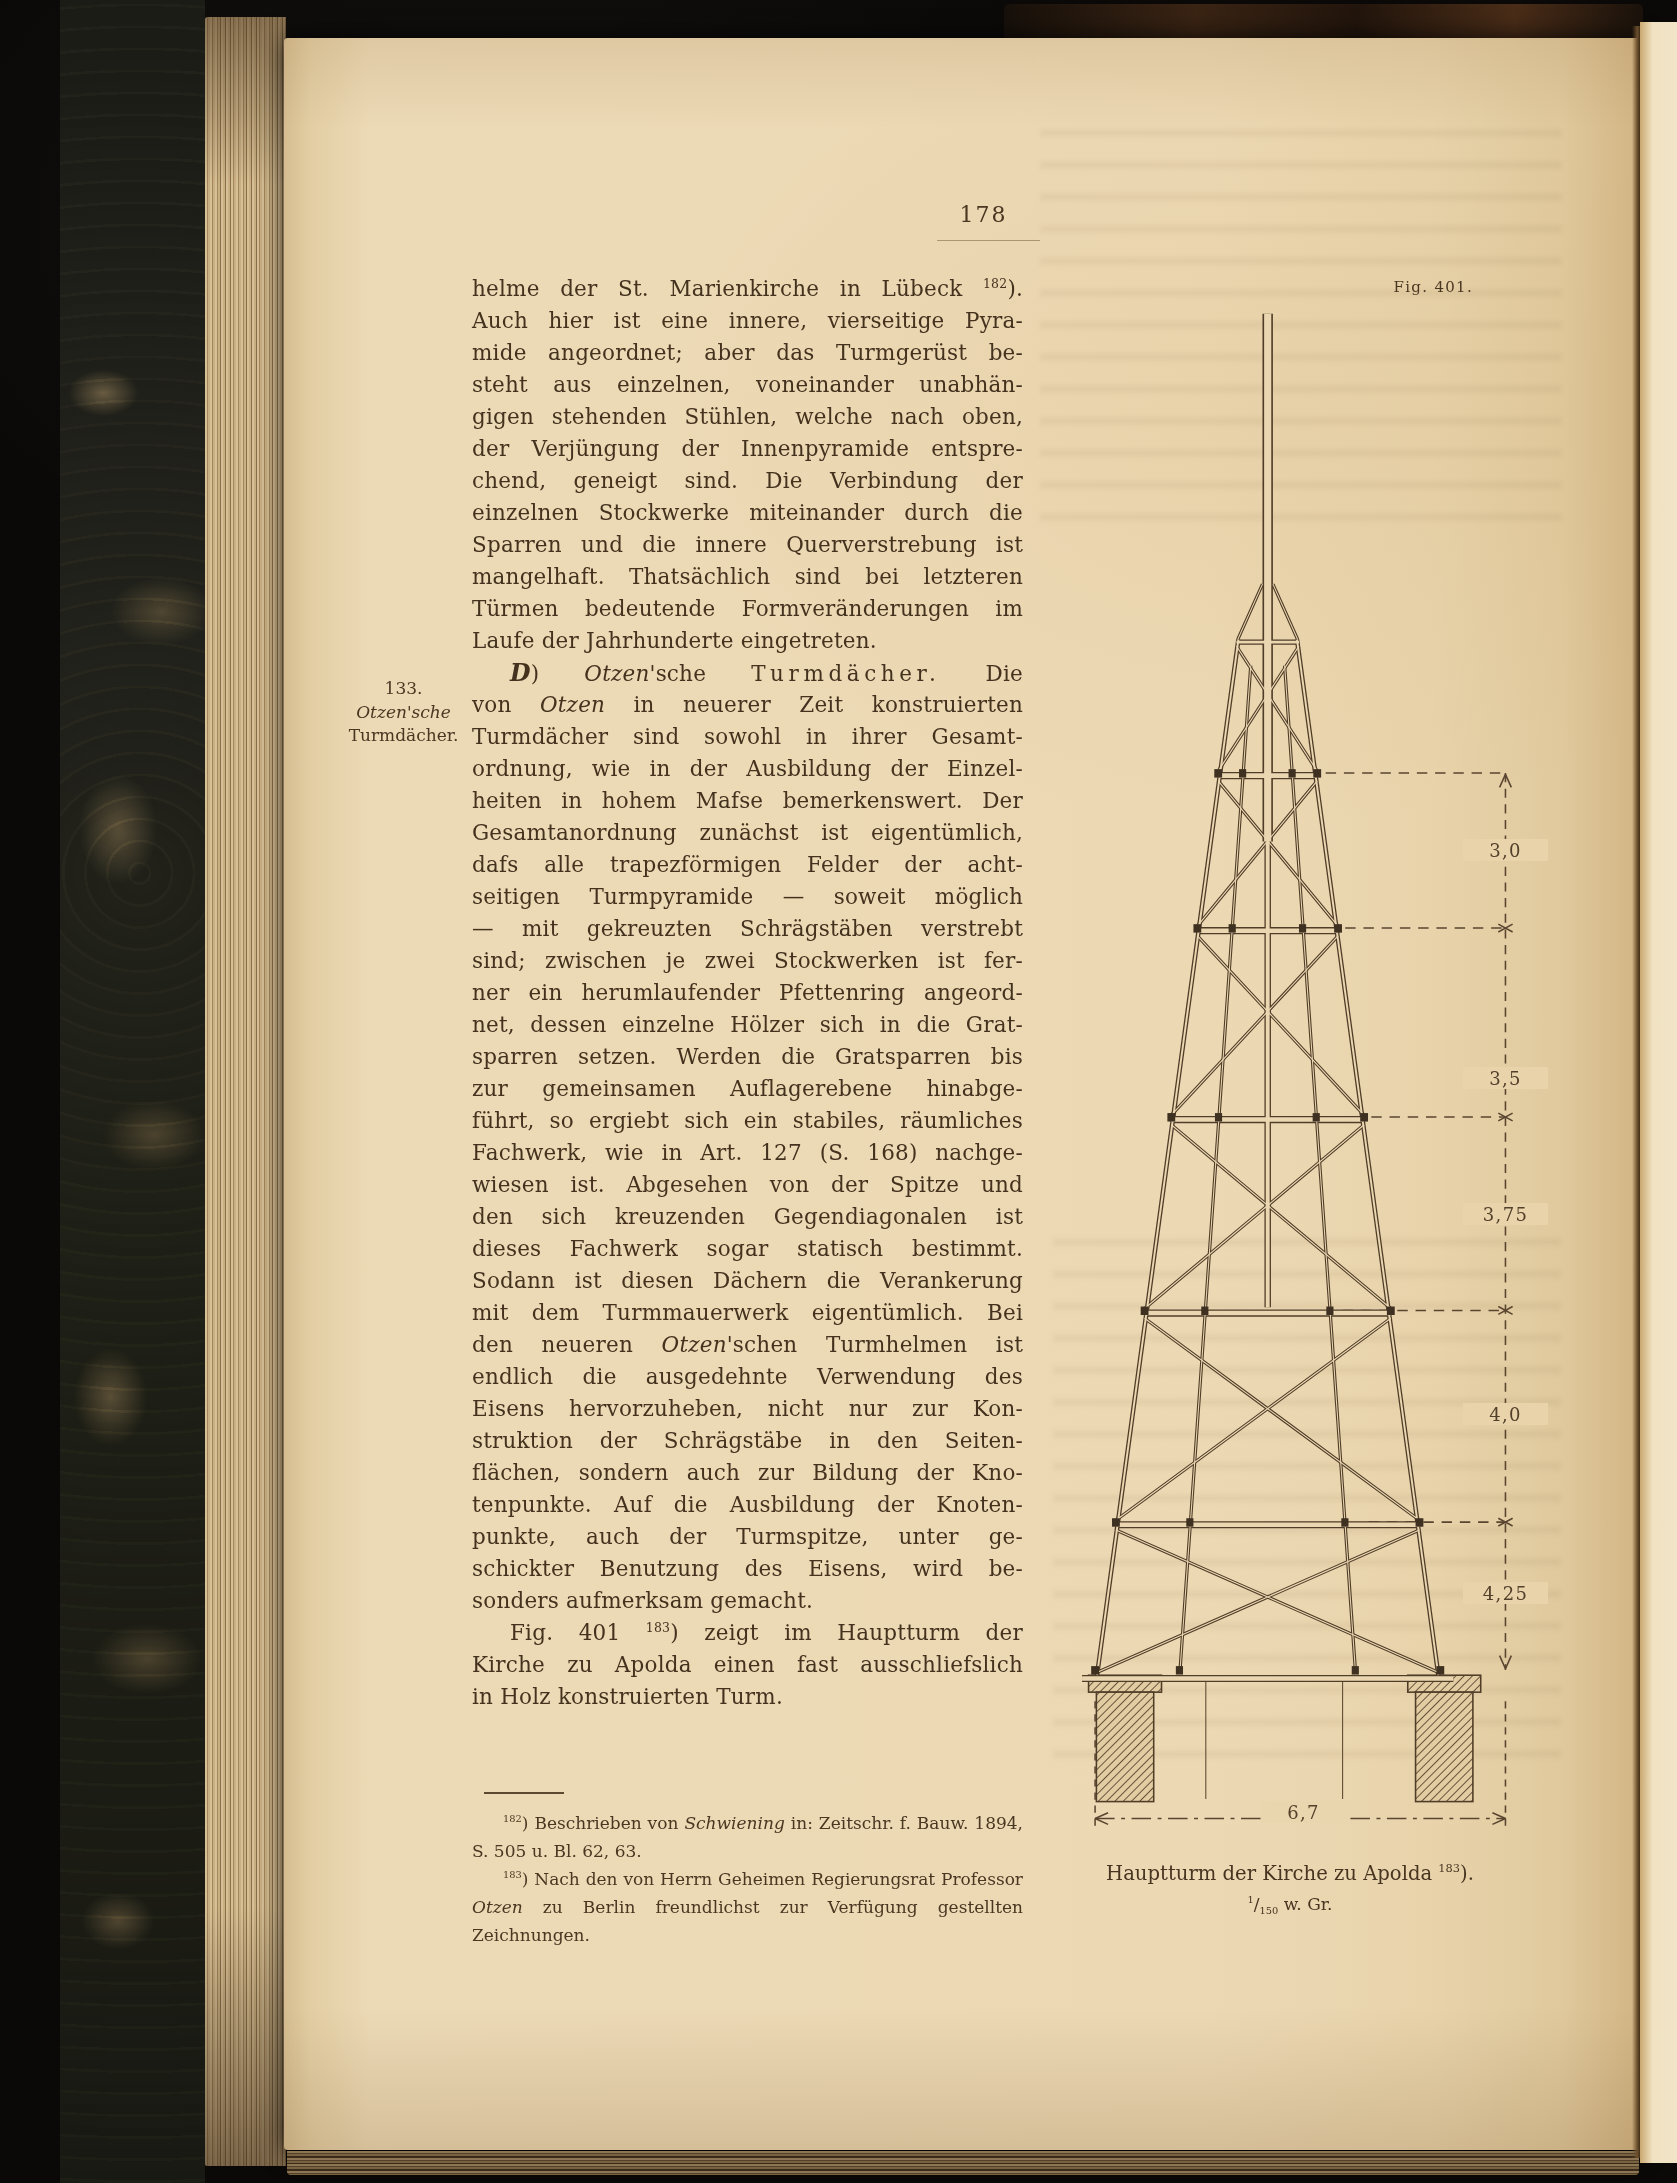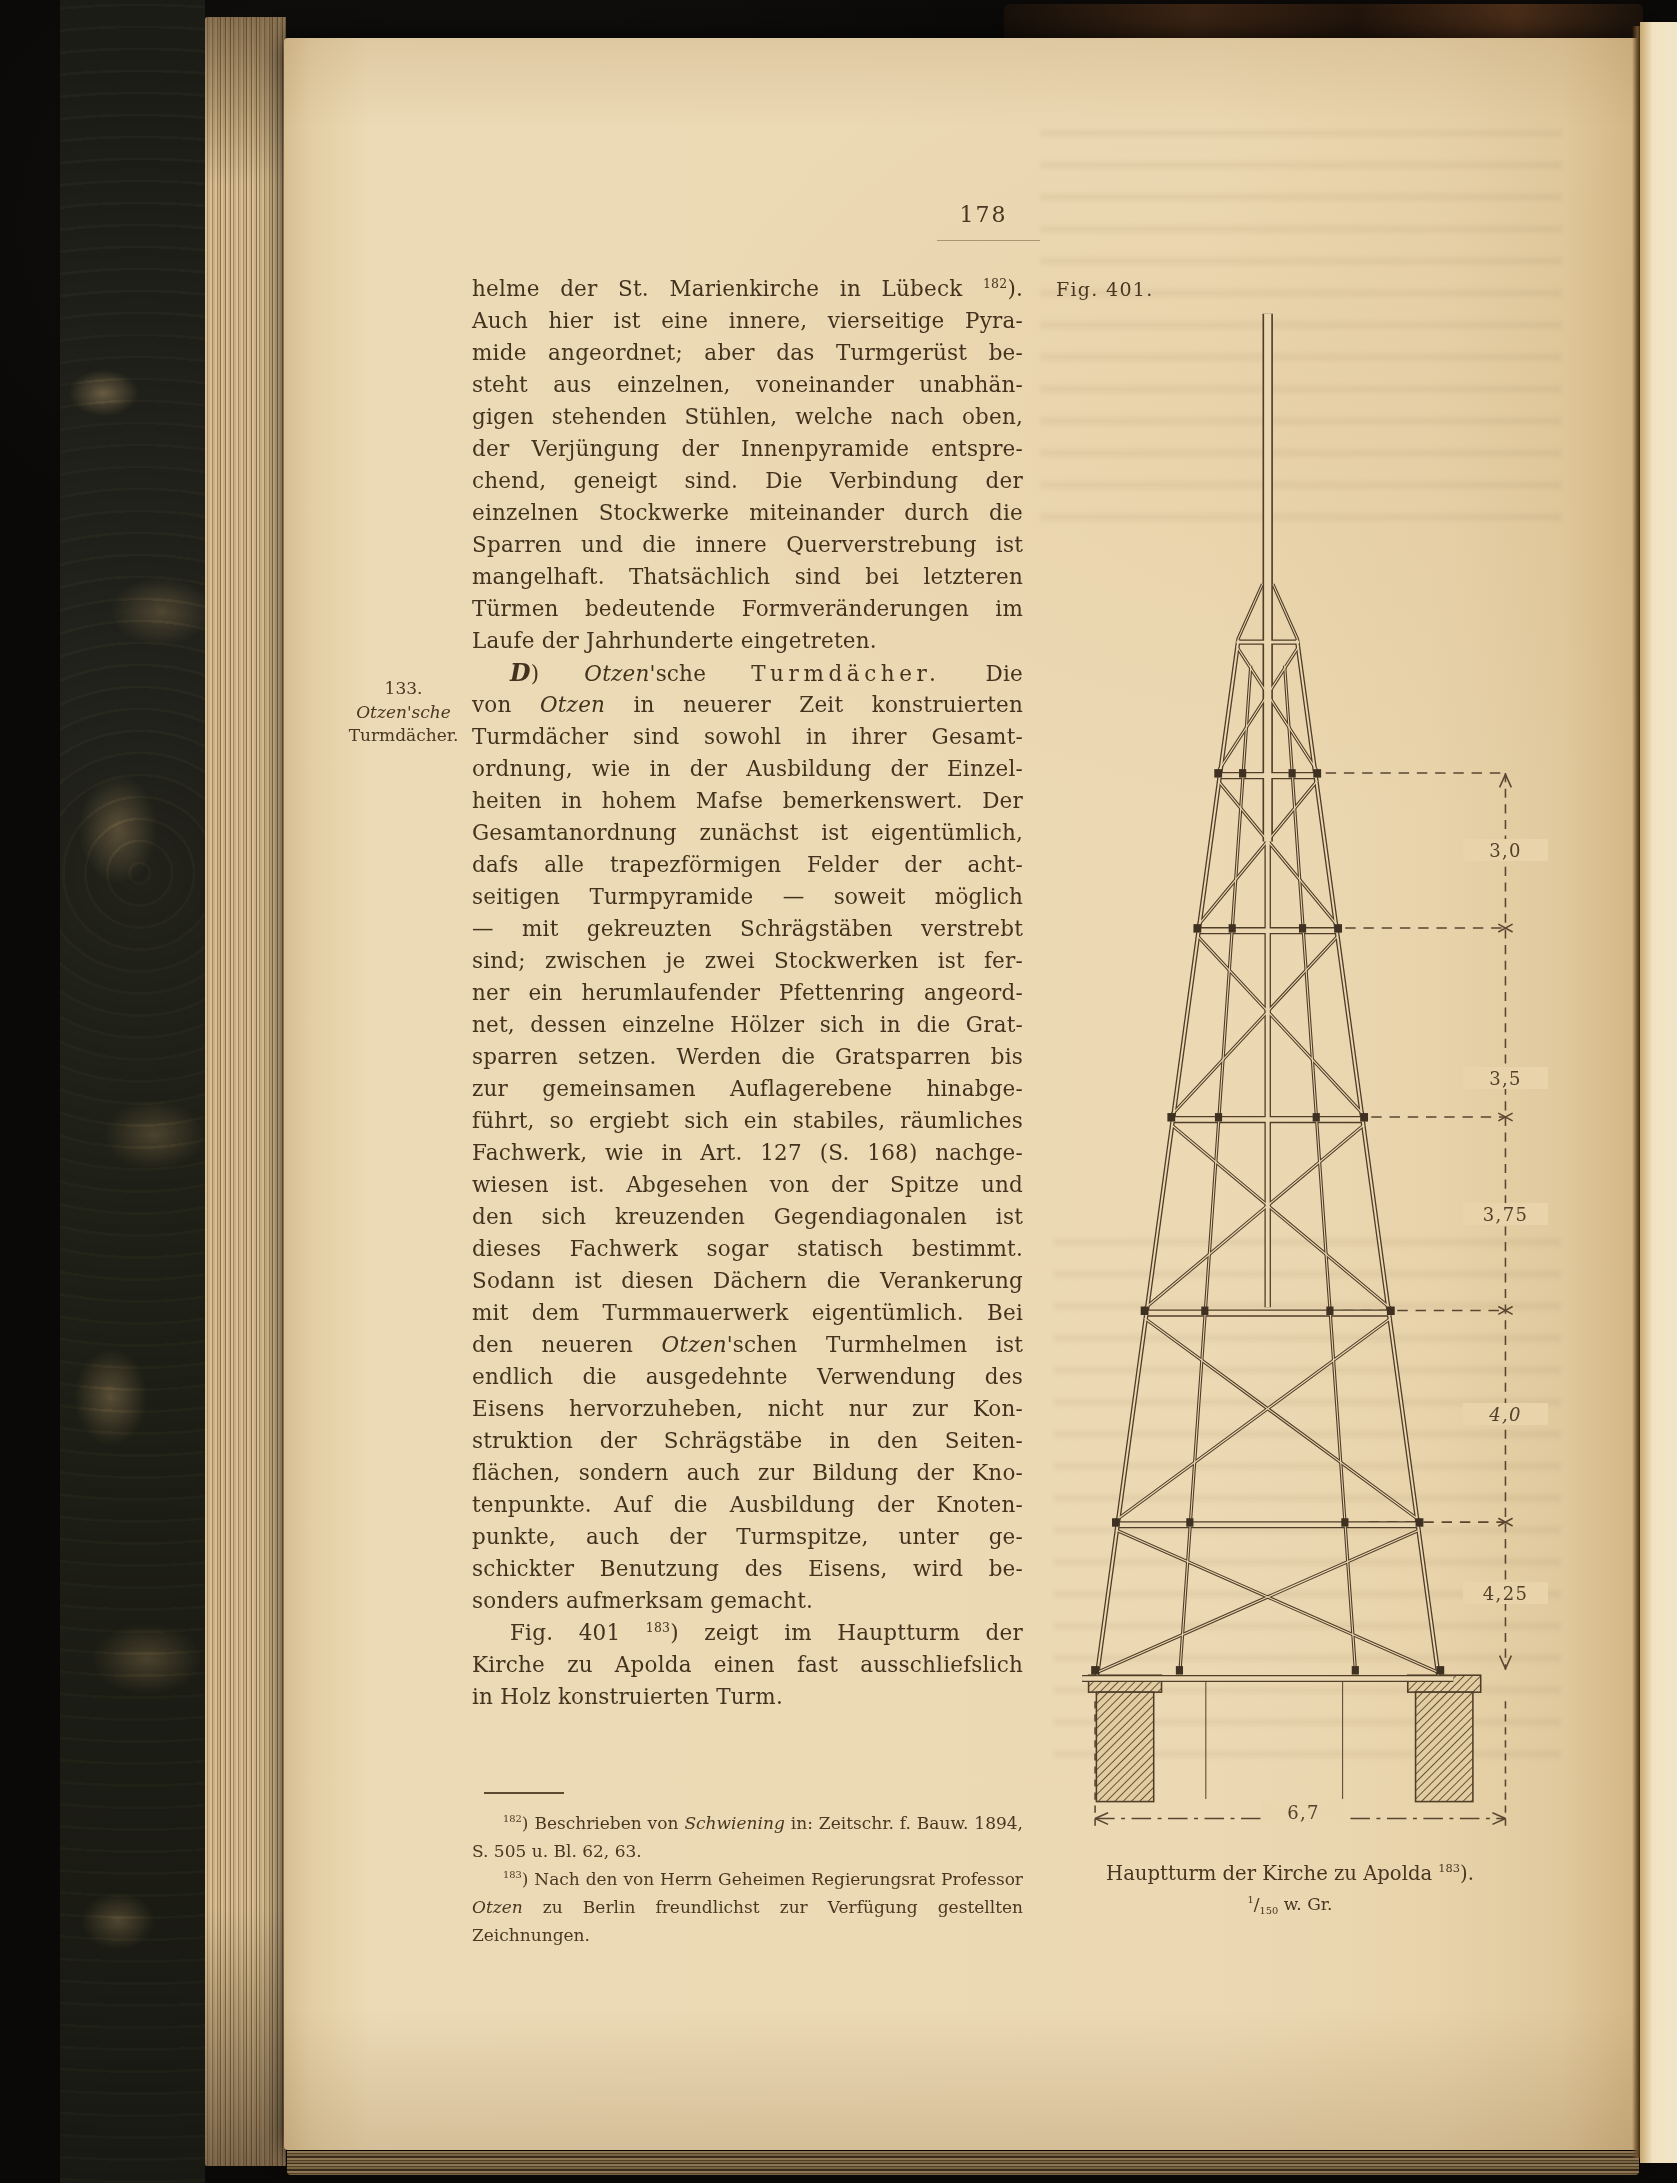--- a/index.html
+++ b/index.html
@@ -65,31 +65,31 @@
   .sp{letter-spacing:4.6px;}
   .fr{font-style:italic;font-weight:700;font-size:1.1em;}
   sup{font-size:.58em;vertical-align:super;line-height:0;}
   sub{font-size:.58em;vertical-align:sub;line-height:0;}
 
   .footrule{position:absolute;left:200px;top:1754px;width:80px;height:2px;background:#5d4930;}
   .footnotes{position:absolute;left:188px;top:1771px;width:551px;font-size:17px;color:#4a3722;}
   .footnotes .bline{height:28px;line-height:28px;}
   .footnotes .ind{text-indent:31px;}
 
-  .figlabel{position:absolute;left:772px;top:240px;width:417px;text-align:left;
-    font-size:19px;letter-spacing:1.3px;color:#4a3722;}
+  .figlabel{position:absolute;left:772px;top:240px;width:417px;text-align:right;
+    font-size:15px;letter-spacing:1.3px;color:#4a3722;}
   .figcaption{position:absolute;left:778px;top:1822px;width:456px;color:#483521;}
   .figcaption .bline{text-align:center;text-align-last:center;height:27px;line-height:27px;font-size:19.6px;}
   .figscale{position:absolute;left:778px;top:1855px;width:456px;color:#483521;}
   .figscale .bline{text-align:left;text-align-last:center;height:23.5px;line-height:23.5px;font-size:17px;}
 
   .dimlabel{position:absolute;width:85px;text-align:center;font-size:18px;letter-spacing:1.3px;
     color:#53402b;background:#e8d3ab;padding:0.7px 0;}
   .d0{left:1179px;top:801px;} .d1{left:1179px;top:1029px;} .d2{left:1179px;top:1165px;text-align:center;}
-  .d3{left:1179px;top:1365px;font-style:italic;} .d4{left:1179px;top:1544px;}
+  .d3{left:1179px;top:1365px;} .d4{left:1179px;top:1544px;}
   .dw{left:977px;top:1763px;background:#e9d5ae;}
 
   .tower{position:absolute;left:772px;top:262px;width:469px;height:1604px;}
 </style>
 </head>
 <body>
 
 <div class="scene">
   <div class="cover-top"></div>
   <div class="marble"></div>

